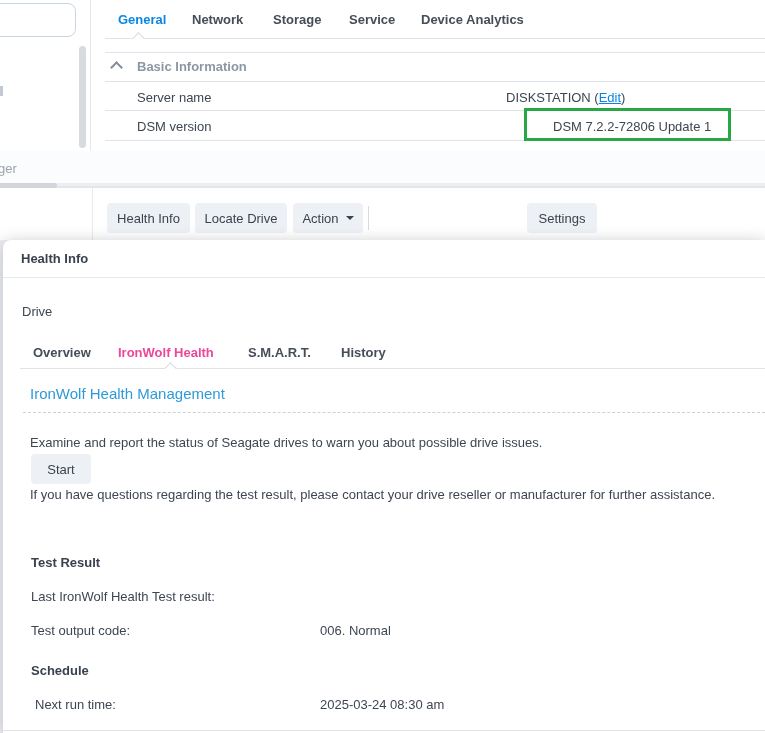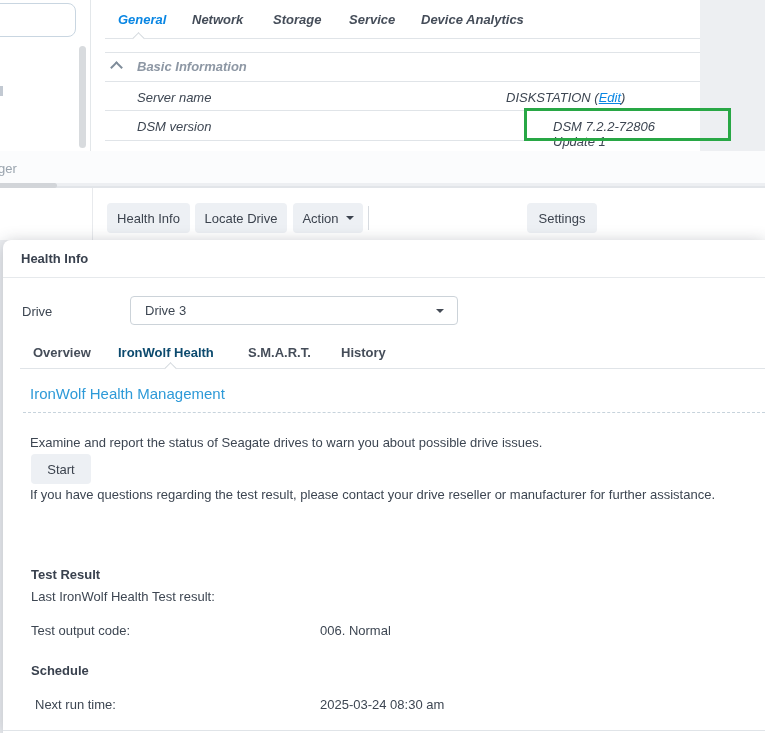--- a/index.html
+++ b/index.html
@@ -7,21 +7,21 @@
   body {
     position:relative;
     font-family:"Liberation Sans", sans-serif;
     font-size:13px;
     color:#3d4652;
     background:#edeff2;
   }
   .abs { position:absolute; }
 
   
-  .cp { left:0; top:0; width:700px; height:151px; background:#fff;font-style:italic; }
+  .cp { left:0; top:0; width:765px; height:151px; background:#fff; }
   .cp-searchbox { left:-8px; top:3px; width:84px; height:34px; background:#fff;
     border:1px solid #c9d6e1; border-radius:8px; }
   .cp-scrollthumb { left:79px; top:46px; width:7px; height:102px;
     background:#d8dbde; border-radius:4px; }
   .cp-vdivider { left:90px; top:0; width:1px; height:151px; background:#e3e7ea; }
   .cp-lefttick { left:0; top:86px; width:3px; height:10px; background:#c2c9d2; }
   .cp-tab { top:11px; height:18px; line-height:18px; font-weight:bold; color:#454d59; white-space:nowrap; }
   .cp-tab.active { color:#0986e3; }
   .hline { height:1px; background:#e0e4e8; }
   .notch { width:9px; height:9px; background:#fff; transform:rotate(45deg);
@@ -56,21 +56,21 @@
     border-radius:8px 0 0 0; box-shadow:0 2px 16px rgba(45,55,70,.28); z-index:10; }
   .dlg-header { left:0; top:0; width:762px; height:38px; border-bottom:1px solid #e6e9ec; }
   .dlg-title { left:18px; top:0; height:38px; line-height:38px; font-weight:bold; color:#39414e; }
   .select { left:127px; top:56px; width:328px; height:29px; background:#fff;
     border:1px solid #ccd3d9; border-radius:4px; cursor:pointer; }
   .select-text { position:absolute; left:14px; top:0; height:27px; line-height:27px; color:#3d4652; }
   .select-caret { position:absolute; right:13px; top:12px; width:0; height:0;
     border-left:4px solid transparent; border-right:4px solid transparent; border-top:4px solid #444b55; }
   .dlg-tab { top:105px; height:16px; line-height:16px; font-weight:bold; color:#454d59;
     white-space:nowrap; cursor:pointer; }
-  .dlg-tab.active { color:#0c4a6e; }
+  .dlg-tab.active { color:#ec4899; }
   .dlg-heading { left:27px; top:145px; font-size:15px; color:#2e9ad8; }
   .dashed { left:20px; top:172px; width:742px; border-top:1px dashed #c7d3dc; height:0; }
   .para { left:27px; color:#3d4652; line-height:25px; }
   .bold-h { font-weight:bold; color:#39414e; }
   .val-col { left:317px; }
   .status-green { color:#1aa53c; }
 </style>
 </head>
 <body>
 
@@ -125,42 +125,38 @@
   <div class="abs toolbar-sep" style="left:368px; top:23px;"></div>
   <button class="abs btn" style="left:527px; top:20px; width:70px;">Settings</button>
 </div>
 
 <div class="abs dialog">
   <div class="abs dlg-header">
     <span class="abs dlg-title">Health Info</span>
   </div>
 
   <span class="abs" style="left:19px; top:64px;">Drive</span>
-  <div class="abs select">
-    <span class="select-text">Drive 3</span>
-    <span class="select-caret"></span>
-  </div>
 
   <span class="abs dlg-tab" style="left:30px;">Overview</span>
   <span class="abs dlg-tab active" style="left:115px;">IronWolf Health</span>
   <span class="abs dlg-tab" style="left:245px;">S.M.A.R.T.</span>
   <span class="abs dlg-tab" style="left:338px;">History</span>
   <div class="abs hline" style="left:17px; right:0; top:128px;"></div>
   <div class="abs notch" style="left:163px; top:124px;"></div>
 
   <span class="abs dlg-heading">IronWolf Health Management</span>
   <div class="abs dashed"></div>
 
   <span class="abs para" style="top:182px;margin-top:8px;">Examine and report the status of Seagate drives to warn you about possible drive issues.</span>
 
   <button class="abs btn" style="left:28px; top:214px; width:60px;">Start</button>
 
   <div class="abs para" style="top:242px; width:730px;">If you have questions regarding the test result, please contact your drive reseller or manufacturer for further assistance.</div>
 
-  <span class="abs bold-h" style="left:28px; top:315px;margin-top:12px;">Test Result</span>
+  <span class="abs bold-h" style="left:28px; top:315px;">Test Result</span>
 
   <span class="abs" style="left:28px; top:349px;">Last IronWolf Health Test result:</span>
 
   <span class="abs" style="left:28px; top:383px;">Test output code:</span>
   <span class="abs val-col" style="top:383px;">006. Normal</span>
 
   <span class="abs bold-h" style="left:28px; top:423px;">Schedule</span>
 
   <span class="abs" style="left:32px; top:457px;">Next run time:</span>
   <span class="abs val-col" style="top:457px;">2025-03-24 08:30 am</span>

